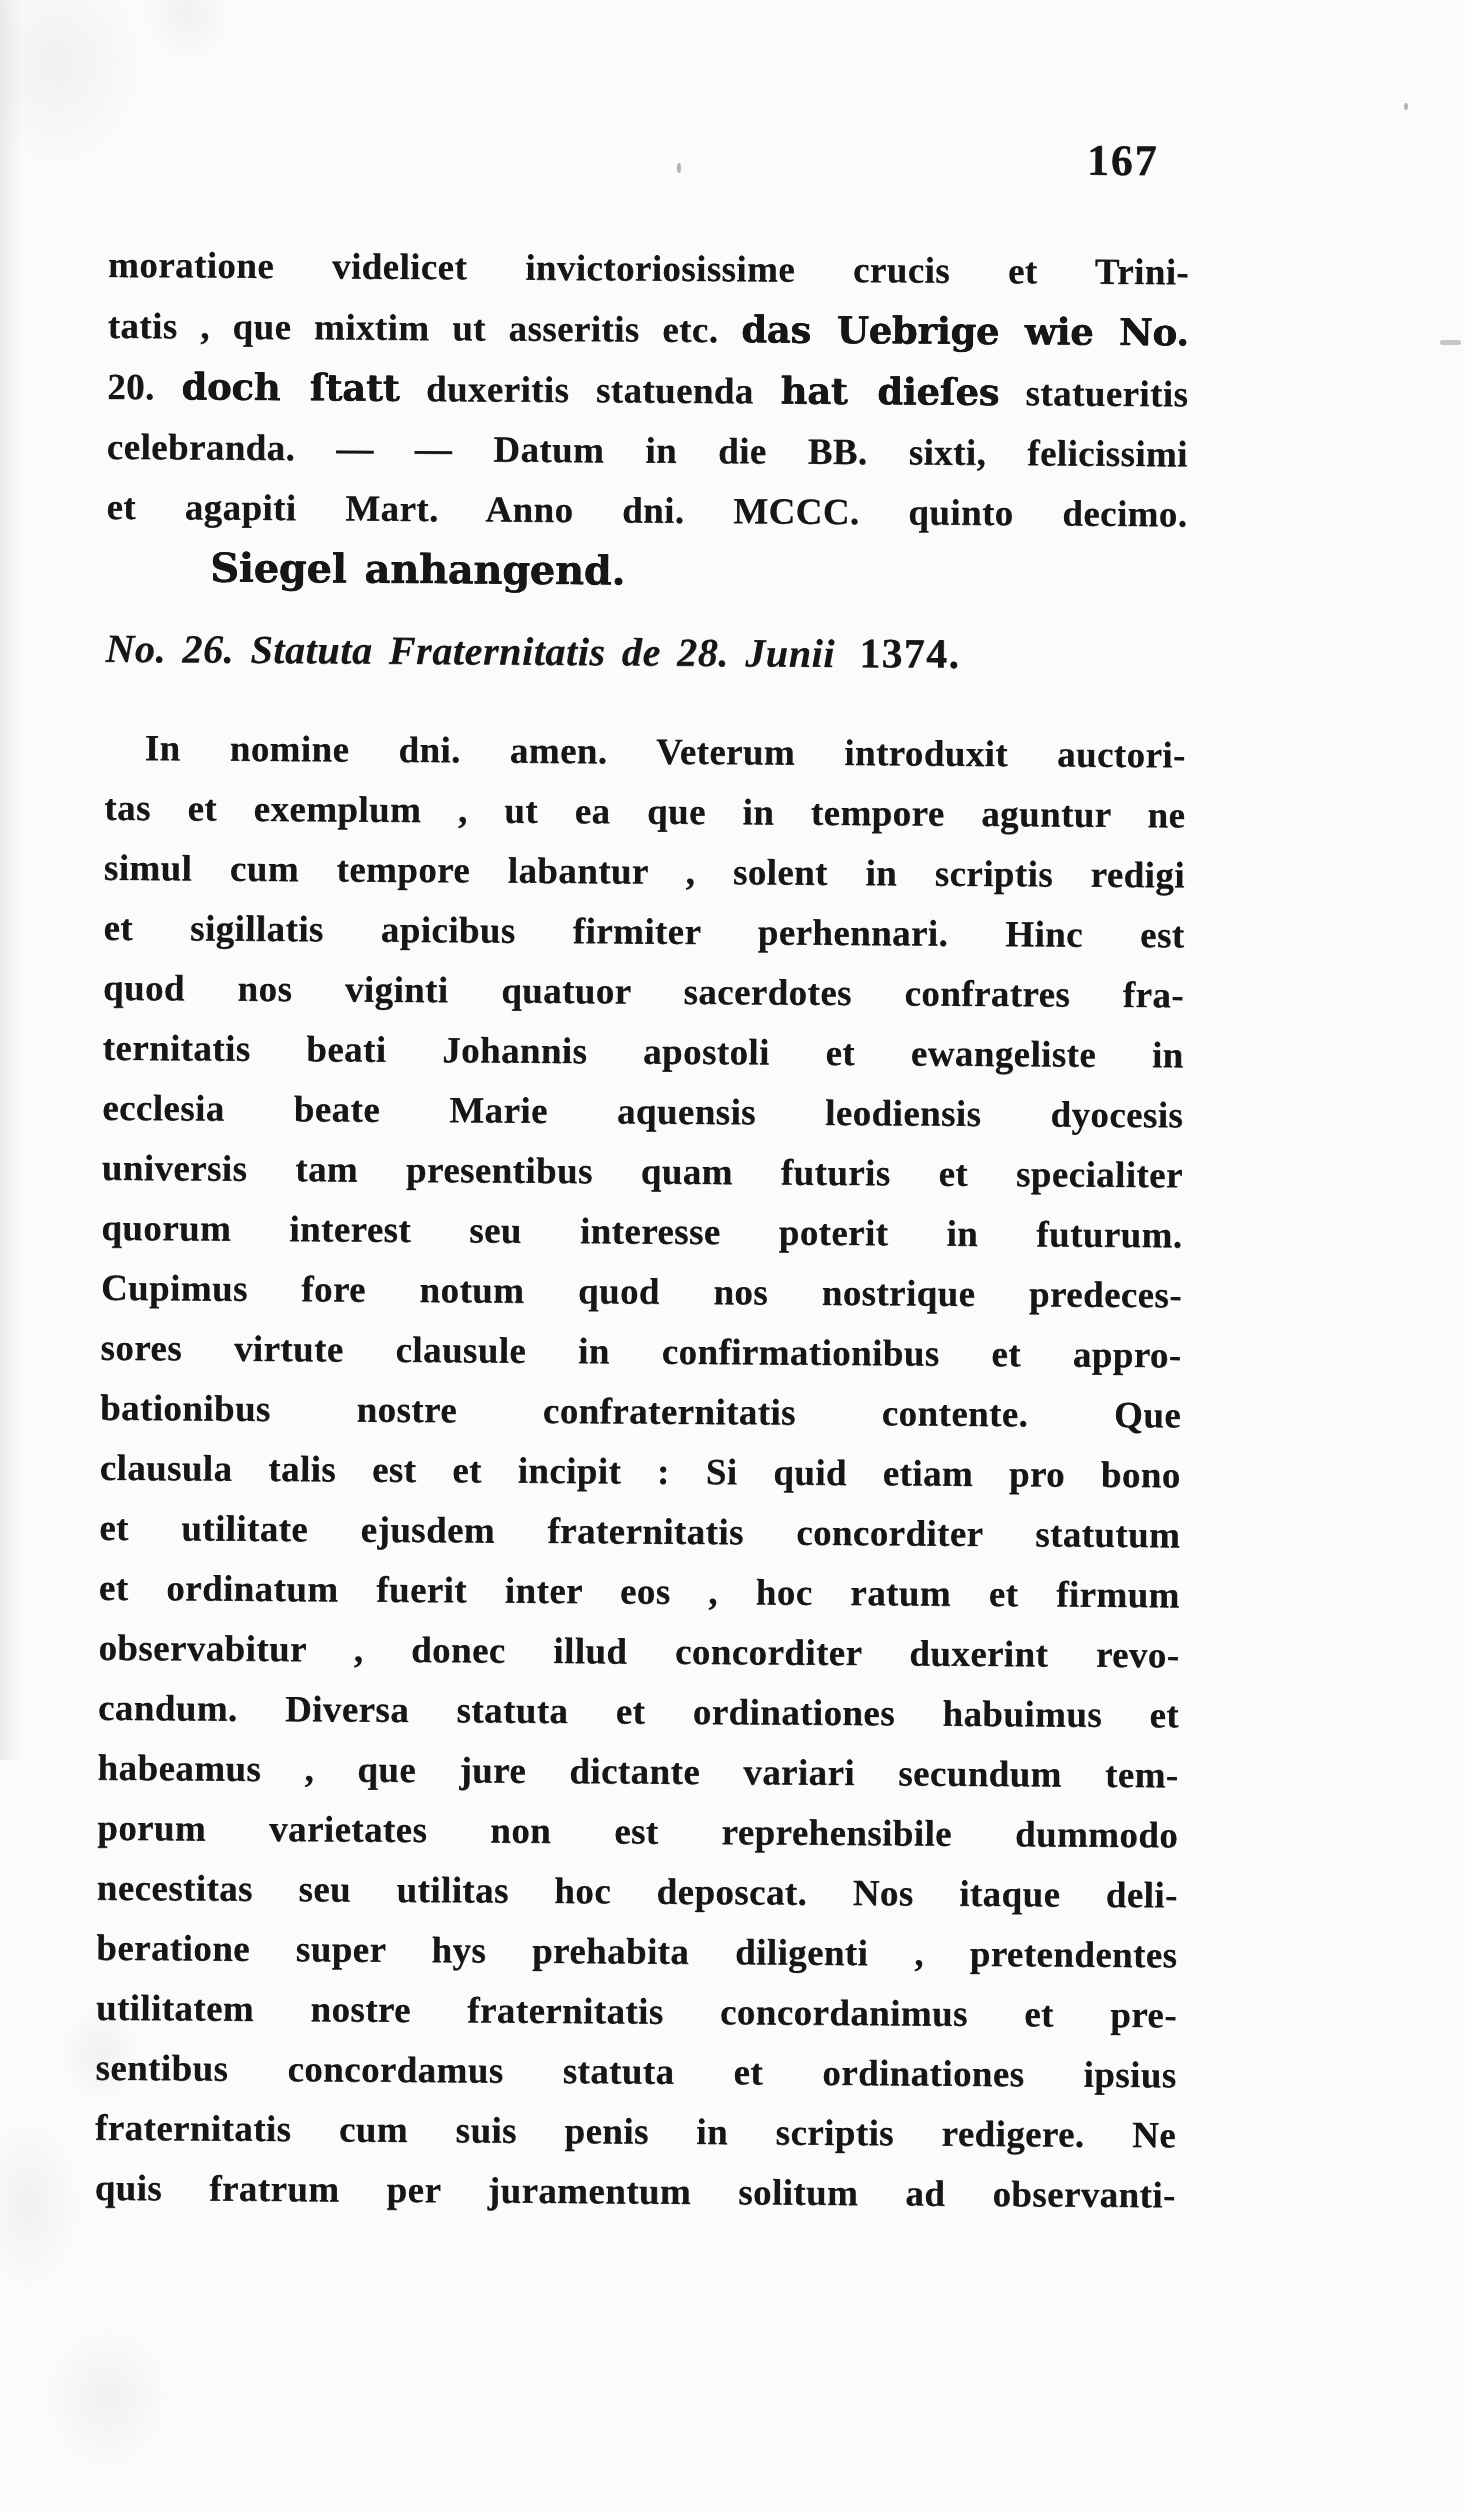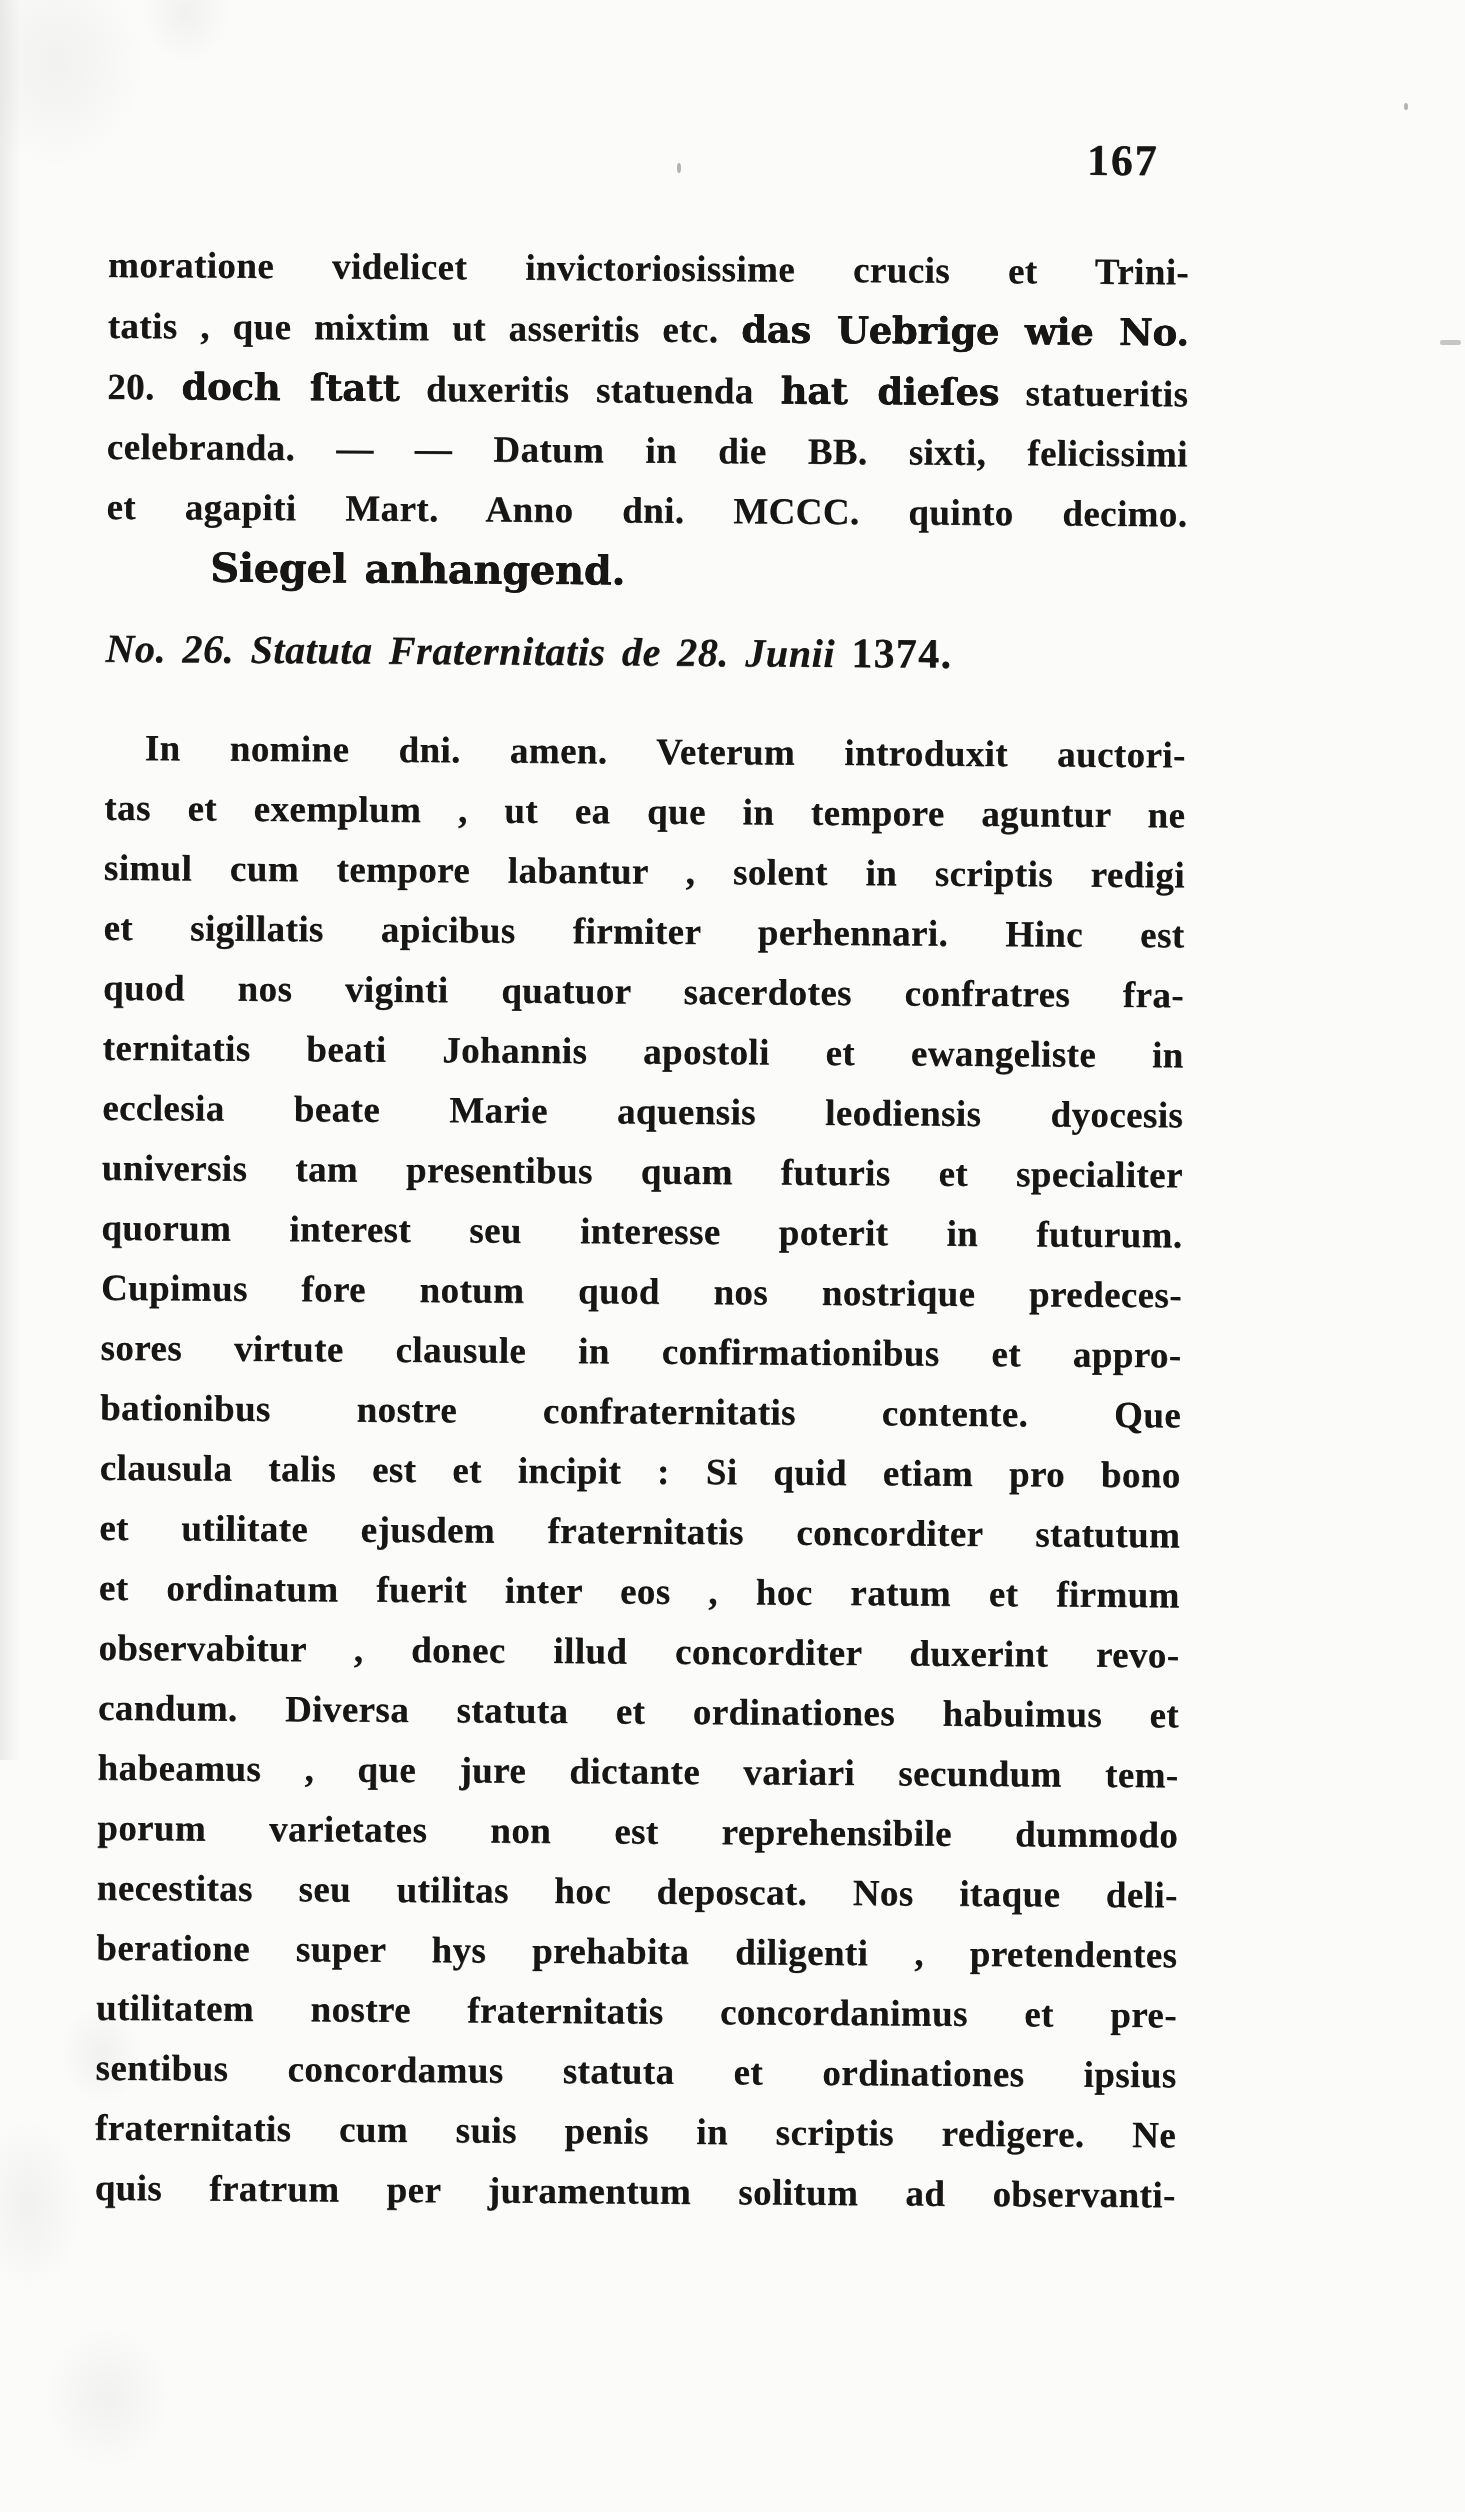--- a/index.html
+++ b/index.html
@@ -72,21 +72,21 @@
     font-family: "DejaVu Serif", serif;
     letter-spacing: -0.3px;
     text-shadow: 0.5px 0 0 currentColor, 0.3px 0.3px 0 rgba(20,19,17,0.7);
   }
   .heading-line {
     font-size: 40px; line-height: 60px; font-weight: 700;
     letter-spacing: 0.6px; word-spacing: 5.7px;
     text-shadow: 0.3px 0.3px 0 rgba(20,19,17,0.6);
   }
   .heading-italic { font-style: italic; }
-  .heading-year   { font-style: normal; font-size: 42px; letter-spacing: 1.3px; }
+  .heading-year   { font-style: normal; font-size: 42px; letter-spacing: 1.3px; margin-left: 8px; }
 </style>
 </head>
 <body style="--paper: #fbfbfa; --ink: #171614;">
 
 <div class="page">
 
   <div class="edge-left"></div>
   <div class="smudge tl1"></div>
   <div class="smudge tl2"></div>
   <div class="smudge bl1"></div>

